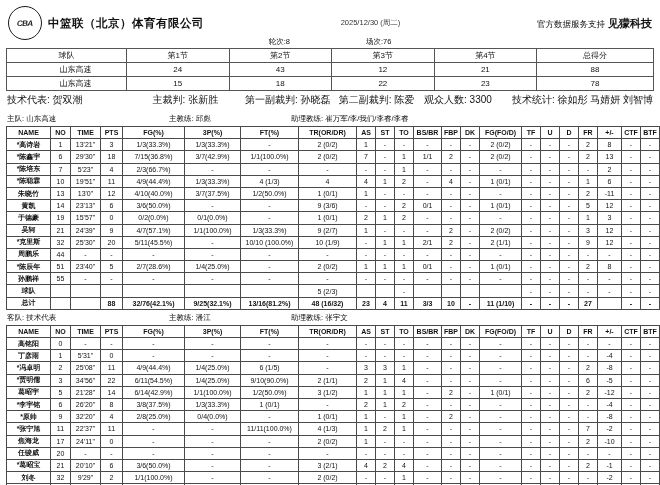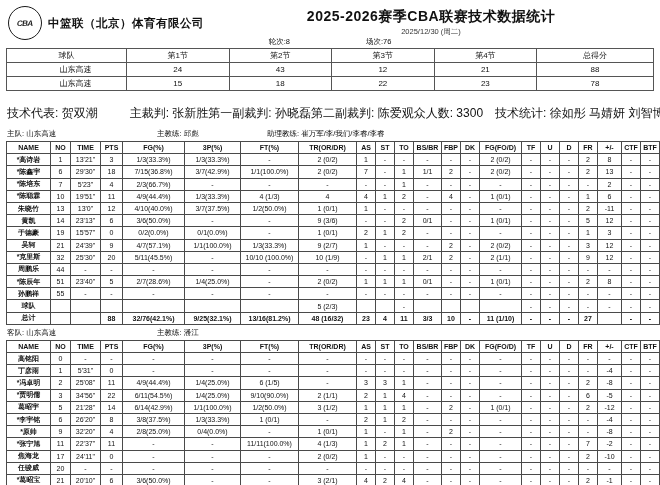--- a/index.html
+++ b/index.html
@@ -33,32 +33,32 @@
   
   table { border-collapse:collapse;border-radius:17px; }
   .score { width:100%; font-size:8px; }
   .score th, .score td {
     border:0.8px solid #555; padding:1px 2px; text-align:center; height:13px;
   }
   .score th { font-weight:normal; }
   .score td.team { text-align:center;padding-left:20px; }
   .score .tot { }
 
-  .meta { font-size:12px; padding:2px 1px 4px 1px; display:flex; gap:0;align-items:flex-end; }
+  .meta { font-size:10px; padding:2px 1px 4px 1px; display:flex; gap:8px; }
   .meta span { white-space:nowrap; }
   .meta .m1 { width:150px; }
   .meta .m2 { width:120px;margin-left:32px; }
   .meta .m3 { width:120px; }
-  .meta .m4 { width:110px;margin-top:12px; }
+  .meta .m4 { width:110px; }
   .meta .m5 { }
 
   
   .block { margin-top:2px; }
   .blockhead {
-    font-size:7.5px; display:flex; gap:0; padding:1px 1px 2px 1px;
+    font-size:7.5px; display:flex; gap:12px; padding:1px 1px 2px 1px;
   }
   .blockhead .b1 { width:150px; }
   .blockhead .b2 { width:110px; }
   .blockhead .b3 { width:140px; }
 
   .box { width:100%; font-size:7px; table-layout:fixed; }
   .box th, .box td {
     border:0.7px solid #4a4a4a; padding:0; text-align:center; height:12.2px;
     overflow:hidden; white-space:nowrap;
   }
@@ -83,22 +83,24 @@
 <body>
 
 <div class="page">
 
   <div class="hdr">
     <div class="logo">
       <span class="cba">CBA</span>
     </div>
     <div class="org">中篮联（北京）体育有限公司</div>
     <div class="hdr-mid">
-      <div class="title">2025-2026赛季CBA联赛技术数据统计</div>
       <div class="subtitle">2025/12/30 (周二)</div>
+    </div>
+    <div class="hdr-right">
+      <span>官方数据服务支持</span><span class="brand">见獴科技</span>
     </div>
   </div>
 
   <div style="display:flex; font-size:7.5px; justify-content:center; gap:76px; margin:-6px 0 1px 0;">
     <span>轮次:8</span>
     <span>场次:76</span>
   </div>
 
   <table class="score">
     <thead>
@@ -524,22 +526,23 @@
             <td>-</td>
             <td>-</td>
             <td>-</td>
           </tr>
         </tbody>
     </table>
   </div>
 
   <div class="block">
     <div class="blockhead">
-      <span class="b1">客队: 山东高速</span>
+      <span class="b1">客队: 技术代表</span>
       <span class="b2">主教练: 潘江</span>
+      <span class="b3">助理教练: 张宇文</span>
     </div>
     <table class="box">
       <thead>
         <tr>
           <th class="colname">NAME</th>
           <th class="colno">NO</th>
           <th class="coltime">TIME</th>
           <th class="colpts">PTS</th>
           <th class="colfg">FG(%)</th>
           <th class="col3p">3P(%)</th>

